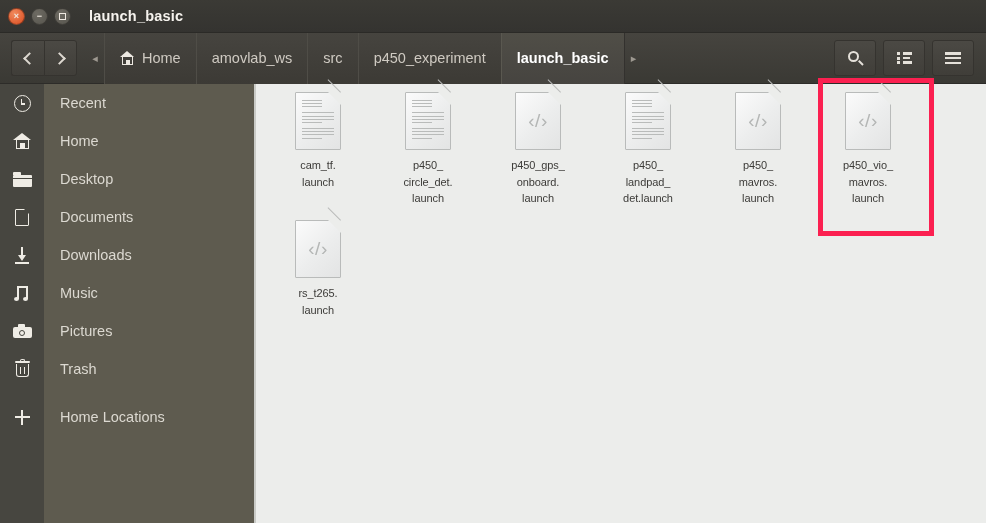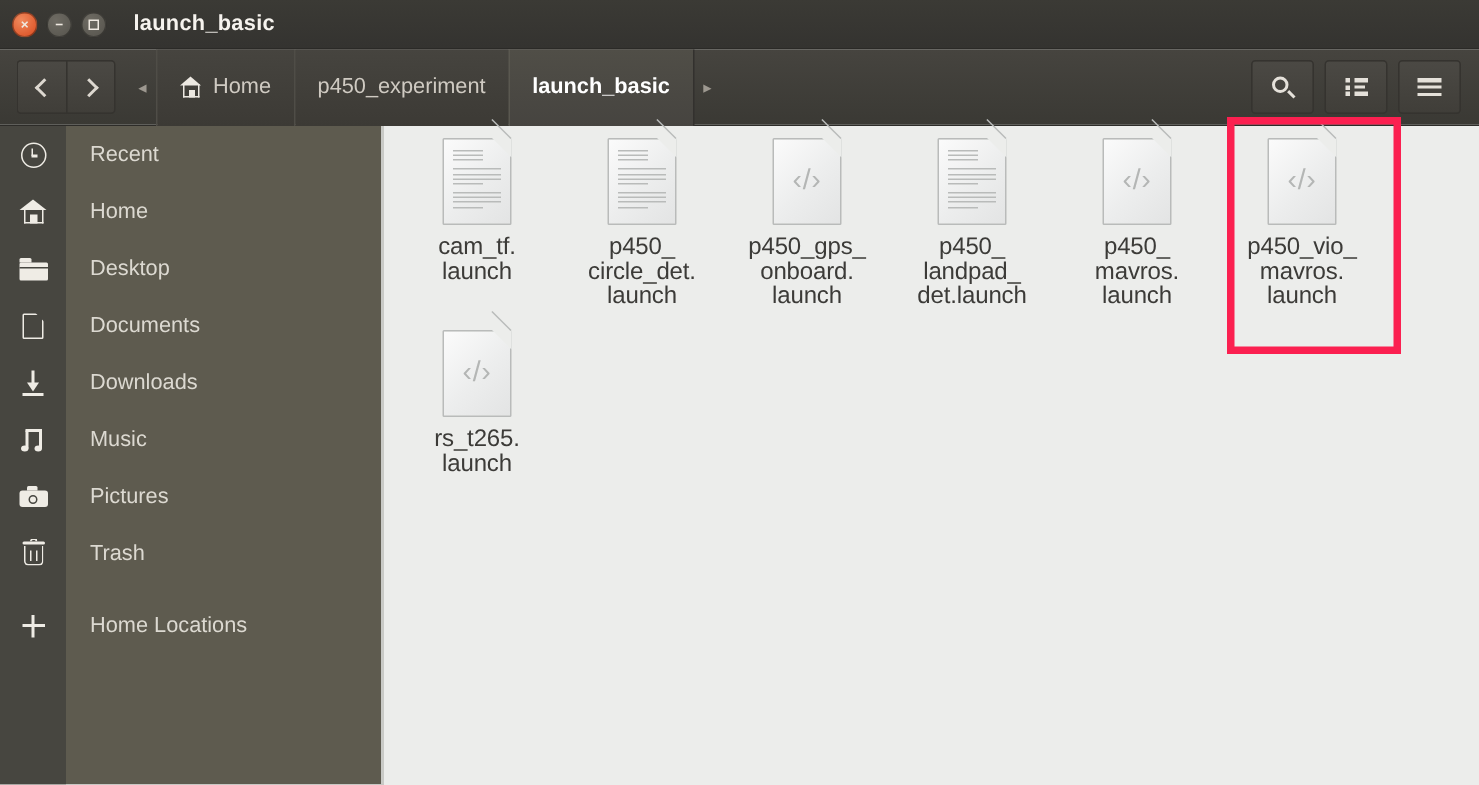--- a/index.html
+++ b/index.html
@@ -181,21 +181,21 @@
   }
   .grid { position: relative; width: 100%; height: 100%; }
   .fitem {
     position: absolute; width: 104px;
     display: flex; flex-direction: column; align-items: center;
     cursor: default;
   }
   .ficon-wrap { height: 64px; display: flex; align-items: flex-start; justify-content: center; padding-top: 4px; }
   .fname {
     margin-top: 5px; text-align: center;
-    font-size: 16px; line-height: 16.5px; color: #3c3b38;
+    font-size: 11px; line-height: 16.5px; color: #3c3b38;
     word-break: break-word; letter-spacing: -.1px;
   }
   .page {
     position: relative; width: 46px; height: 58px;
     background: linear-gradient(135deg, #fbfbfb 0%, #eceded 55%, #e3e4e4 100%);
     border: 1px solid #b9bbba;
     border-radius: 1px;
   }
   .page .corner {
     position: absolute; top: -1px; right: -1px; width: 0; height: 0;
@@ -256,21 +256,27 @@
 
       <div class="crumb">
         <span class="home-ico">
           <span class="roof"></span>
             <span class="body"></span>
             <span class="door"></span>
         </span>
         <span>Home</span>
       </div>
 
-
+      <div class="crumb">
+        <span>amovlab_ws</span>
+      </div>
+
+      <div class="crumb">
+        <span>src</span>
+      </div>
 
       <div class="crumb">
         <span>p450_experiment</span>
       </div>
 
       <div class="crumb active">
         <span>launch_basic</span>
       </div>
 
       <div class="crumb-arrow">▸</div>

